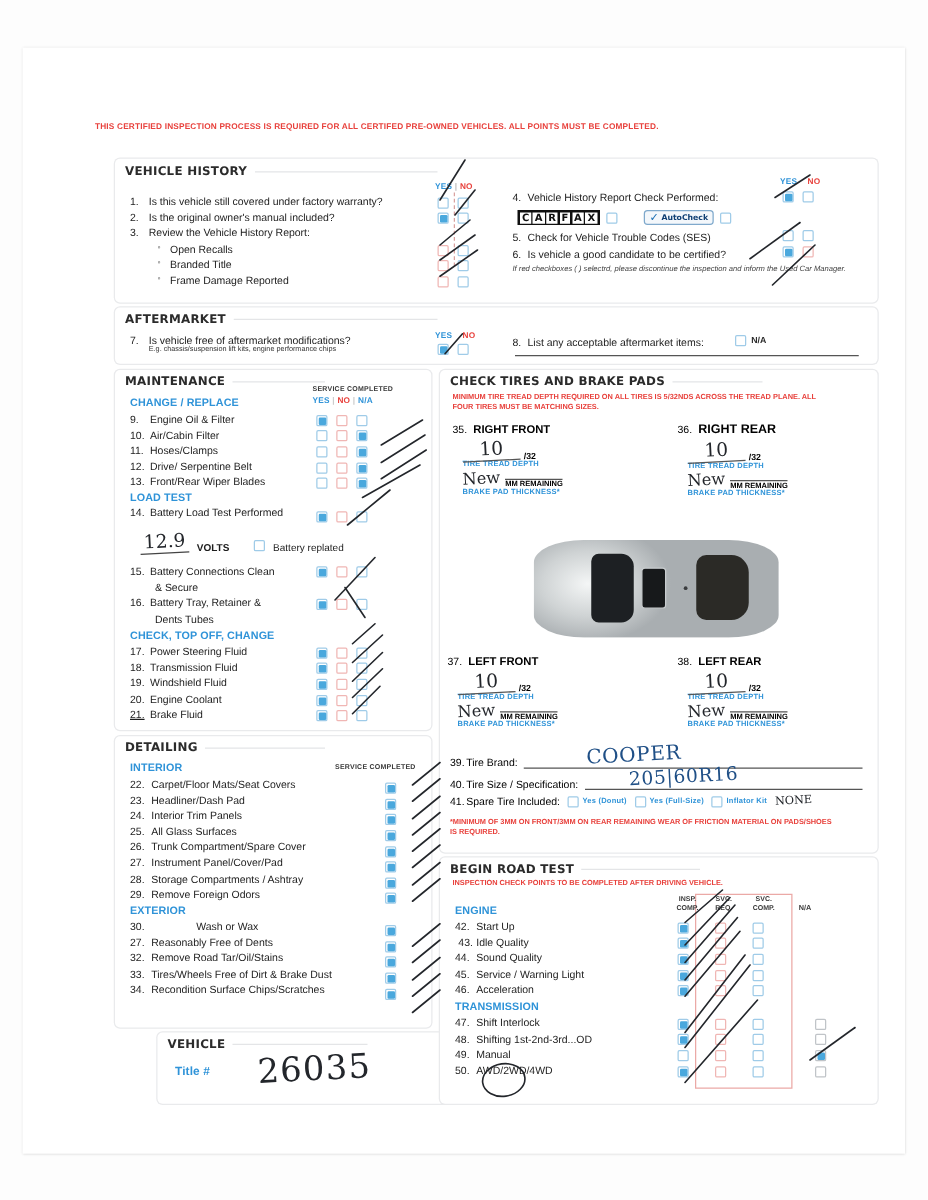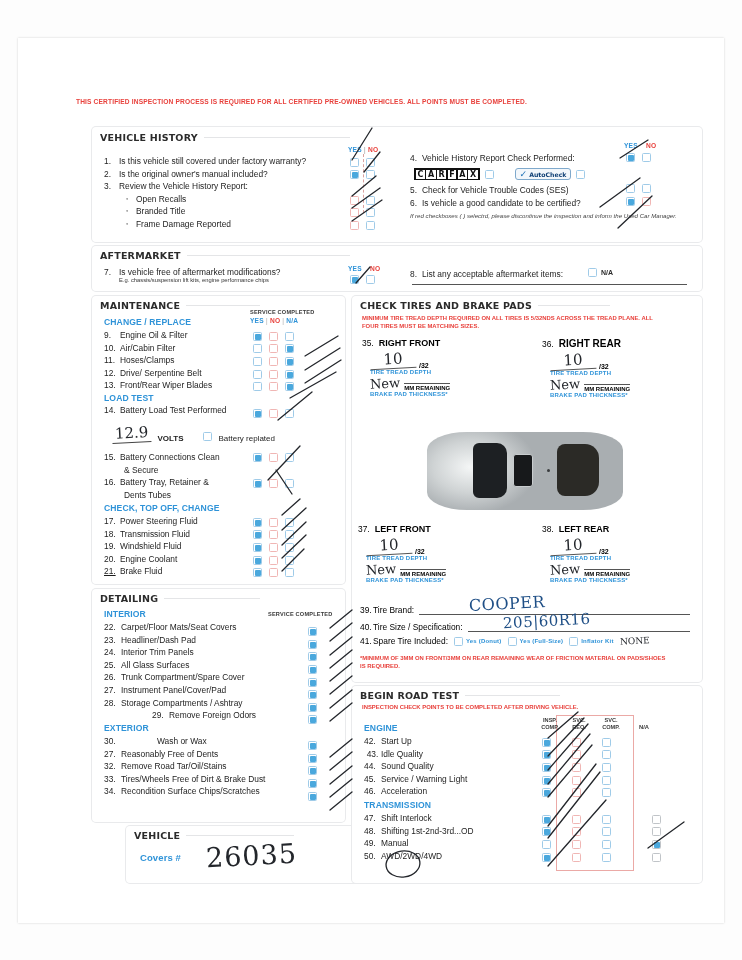--- a/index.html
+++ b/index.html
@@ -439,21 +439,21 @@
           <span>Trunk Compartment/Spare Cover</span>
         </div>
     <div style="display:flex;">
           <span style="width:17px;">27.</span>
           <span>Instrument Panel/Cover/Pad</span>
         </div>
     <div style="display:flex;">
           <span style="width:17px;">28.</span>
           <span>Storage Compartments / Ashtray</span>
         </div>
-    <div style="display:flex;justify-content:center;">
+    <div style="display:flex;">
           <span style="width:17px;">29.</span>
           <span>Remove Foreign Odors</span>
         </div>
   </div>
   <div style="position:absolute;left:216px;top:33px;">
     <div style="height:12.6px;"><span class="cb on"></span></div>
     <div style="height:12.6px;"><span class="cb on"></span></div>
     <div style="height:12.6px;"><span class="cb on"></span></div>
     <div style="height:12.6px;"><span class="cb on"></span></div>
     <div style="height:12.6px;"><span class="cb on"></span></div>
@@ -489,21 +489,21 @@
     <div style="height:12.6px;"><span class="cb on"></span></div>
     <div style="height:12.6px;"><span class="cb on"></span></div>
     <div style="height:12.6px;"><span class="cb on"></span></div>
     <div style="height:12.6px;"><span class="cb on"></span></div>
     <div style="height:12.6px;"><span class="cb on"></span></div>
   </div>
 </div>
 
 <div class="panel" style="left:92px;top:826px;width:253px;height:57px;margin-left:34px;">
   <div class="sechead" style="position:absolute;left:8px;top:4px;width:160px;">VEHICLE</div>
-  <div class="subhead" style="position:absolute;left:14px;top:26px;font-size:9.5px;">Covers #</div>
+  <div class="subhead" style="position:absolute;left:14px;top:26px;font-size:9.5px;">Title #</div>
   <div class="hand" style="position:absolute;left:80px;top:14px;font-size:27px;letter-spacing:1px;">26035</div>
 </div>
 
 <div class="panel" style="left:352px;top:296px;width:350px;height:386px;">
   <div class="sechead" style="position:absolute;left:8px;top:4px;width:250px;">CHECK TIRES AND BRAKE PADS</div>
   <div class="redtiny" style="position:absolute;left:10px;top:18px;width:300px;">MINIMUM TIRE TREAD DEPTH REQUIRED ON ALL TIRES IS 5/32NDS ACROSS THE  TREAD PLANE. ALL FOUR TIRES MUST BE MATCHING SIZES.</div>
 
   <div style="position:absolute;left:10px;top:42px;">
     <div style="display:flex;gap:5px;align-items:baseline;">
       <span style="font-size:8.4px;">35.</span>

